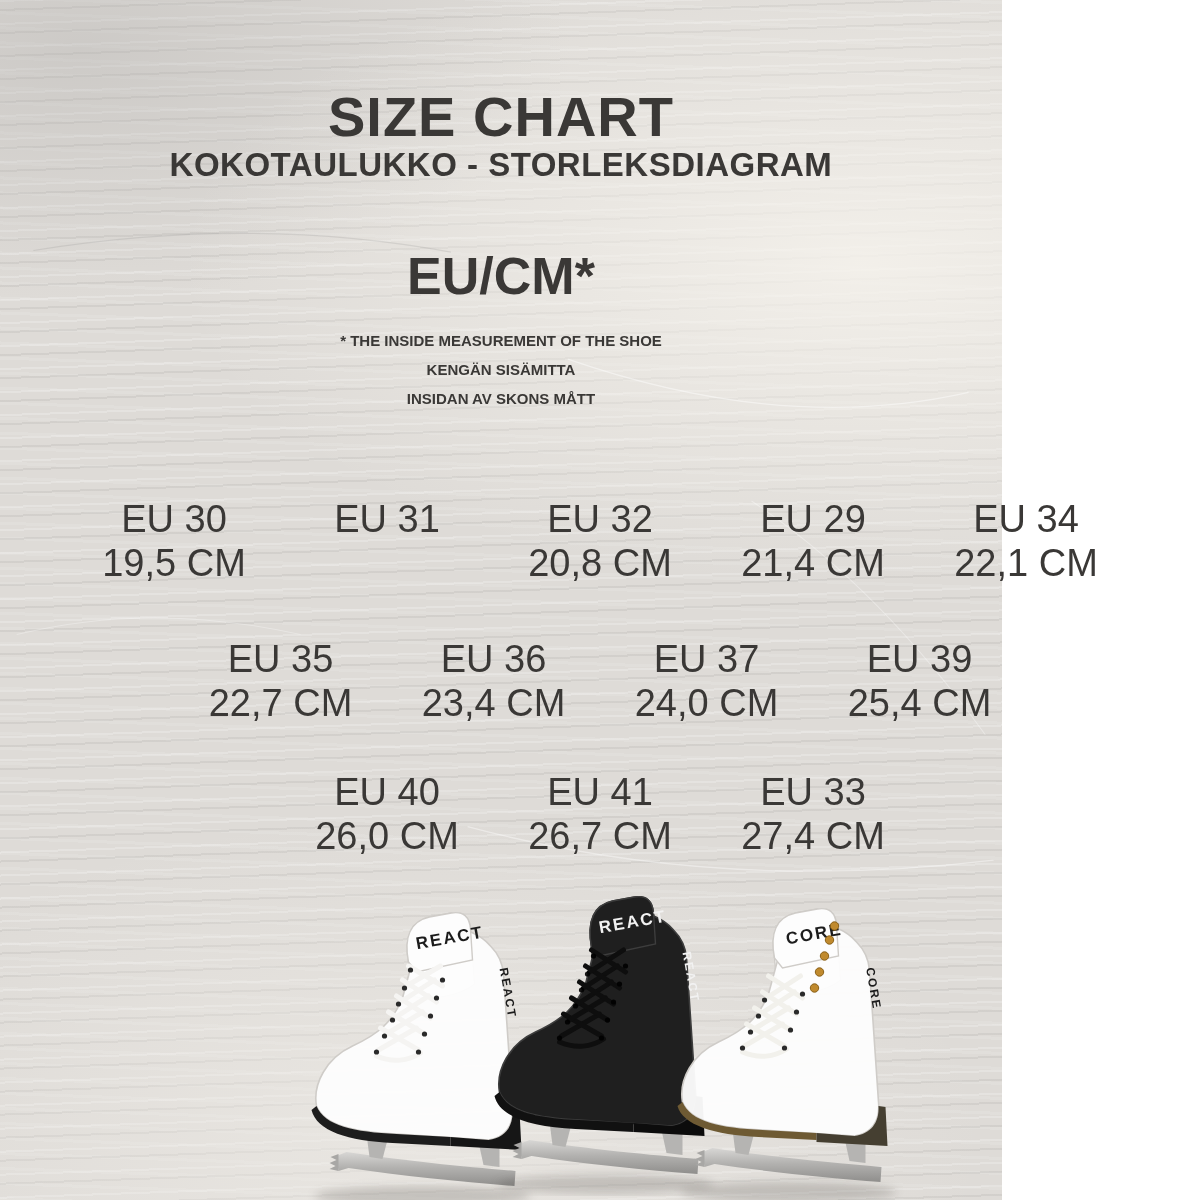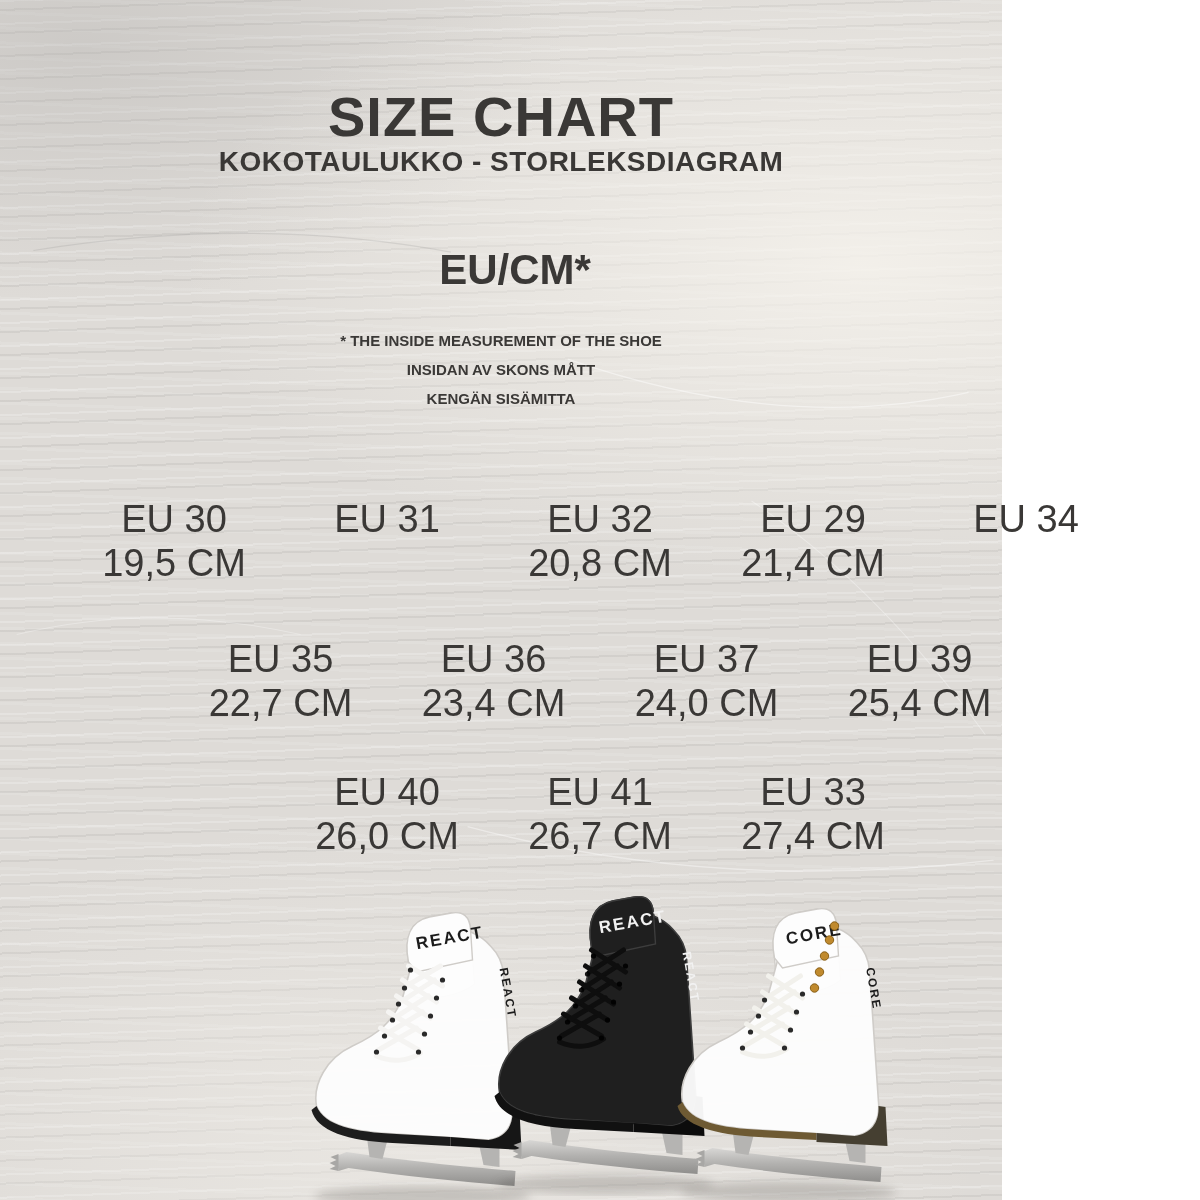--- a/index.html
+++ b/index.html
@@ -13,23 +13,23 @@
       radial-gradient(820px 420px at 8% 4%, rgba(176,174,172,.38), rgba(176,174,172,0) 60%),
       radial-gradient(900px 500px at 40% 95%, rgba(240,237,232,.6), rgba(240,237,232,0) 65%),
       repeating-linear-gradient(178deg, rgba(255,255,255,.22) 0 2px, rgba(255,255,255,0) 2px 9px, rgba(150,148,145,.16) 9px 11px, rgba(150,148,145,0) 11px 23px),
       repeating-linear-gradient(2deg, rgba(255,255,255,.10) 0 3px, rgba(255,255,255,0) 3px 15px);
   }
   .ice-marks{position:absolute;inset:0;}
   .content{position:absolute;inset:0;}
   .page-title{position:absolute;top:84px;left:0;width:100%;text-align:center;
     font-size:56px;font-weight:800;letter-spacing:1px;}
   .page-subtitle{position:absolute;top:146px;left:0;width:100%;text-align:center;
-    font-size:28px;font-weight:800;letter-spacing:.5px;}
-  .unit-heading{position:absolute;top:246px;left:14px;width:100%;text-align:center;
-    font-size:42px;font-weight:800;}
+    font-size:33px;font-weight:800;letter-spacing:.5px;}
+  .unit-heading{position:absolute;top:246px;left:0;width:100%;text-align:center;
+    font-size:52px;font-weight:800;}
   .notes{position:absolute;top:326px;left:0;width:100%;text-align:center;
     font-size:15px;font-weight:700;line-height:29px;}
   .size-row{position:absolute;left:30px;width:1140px;display:flex;justify-content:center;}
   .size-row.r1{top:497px;}
   .size-row.r2{top:637px;}
   .size-row.r3{top:770px;}
   .size-cell{width:213px;text-align:center;font-weight:400;font-size:38px;line-height:44px;}
   .size-row.r2 .size-cell:nth-child(5){transform:translateY(8px);}
   .skates{position:absolute;left:298px;top:886px;width:630px;height:310px;}
   .skate{position:absolute;width:255px;height:310px;}
@@ -71,42 +71,43 @@
       </linearGradient>
     </defs>
   </svg>
 
   <div class="content">
     <div class="page-title">SIZE CHART</div>
     <div class="page-subtitle">KOKOTAULUKKO - STORLEKSDIAGRAM</div>
     <div class="unit-heading">EU/CM*</div>
     <div class="notes">
       <div>* THE INSIDE MEASUREMENT OF THE SHOE</div>
+      <div>KENGÄN SISÄMITTA</div>
       <div>INSIDAN AV SKONS MÅTT</div>
-      <div>KENGÄN SISÄMITTA</div>
     </div>
 
     <div class="size-row r1">
       <div class="size-cell">
           <div>EU 30</div>
           <div>19,5 CM</div>
         </div>
       <div class="size-cell">
           <div>EU 31</div>
         </div>
       <div class="size-cell">
           <div>EU 32</div>
           <div>20,8 CM</div>
         </div>
       <div class="size-cell">
           <div>EU 29</div>
           <div>21,4 CM</div>
         </div>
       <div class="size-cell">
           <div>EU 34</div>
+          <div>22,1 CM</div>
         </div>
     </div>
 
     <div class="size-row r2">
       <div class="size-cell">
           <div>EU 35</div>
           <div>22,7 CM</div>
         </div>
       <div class="size-cell">
           <div>EU 36</div>

